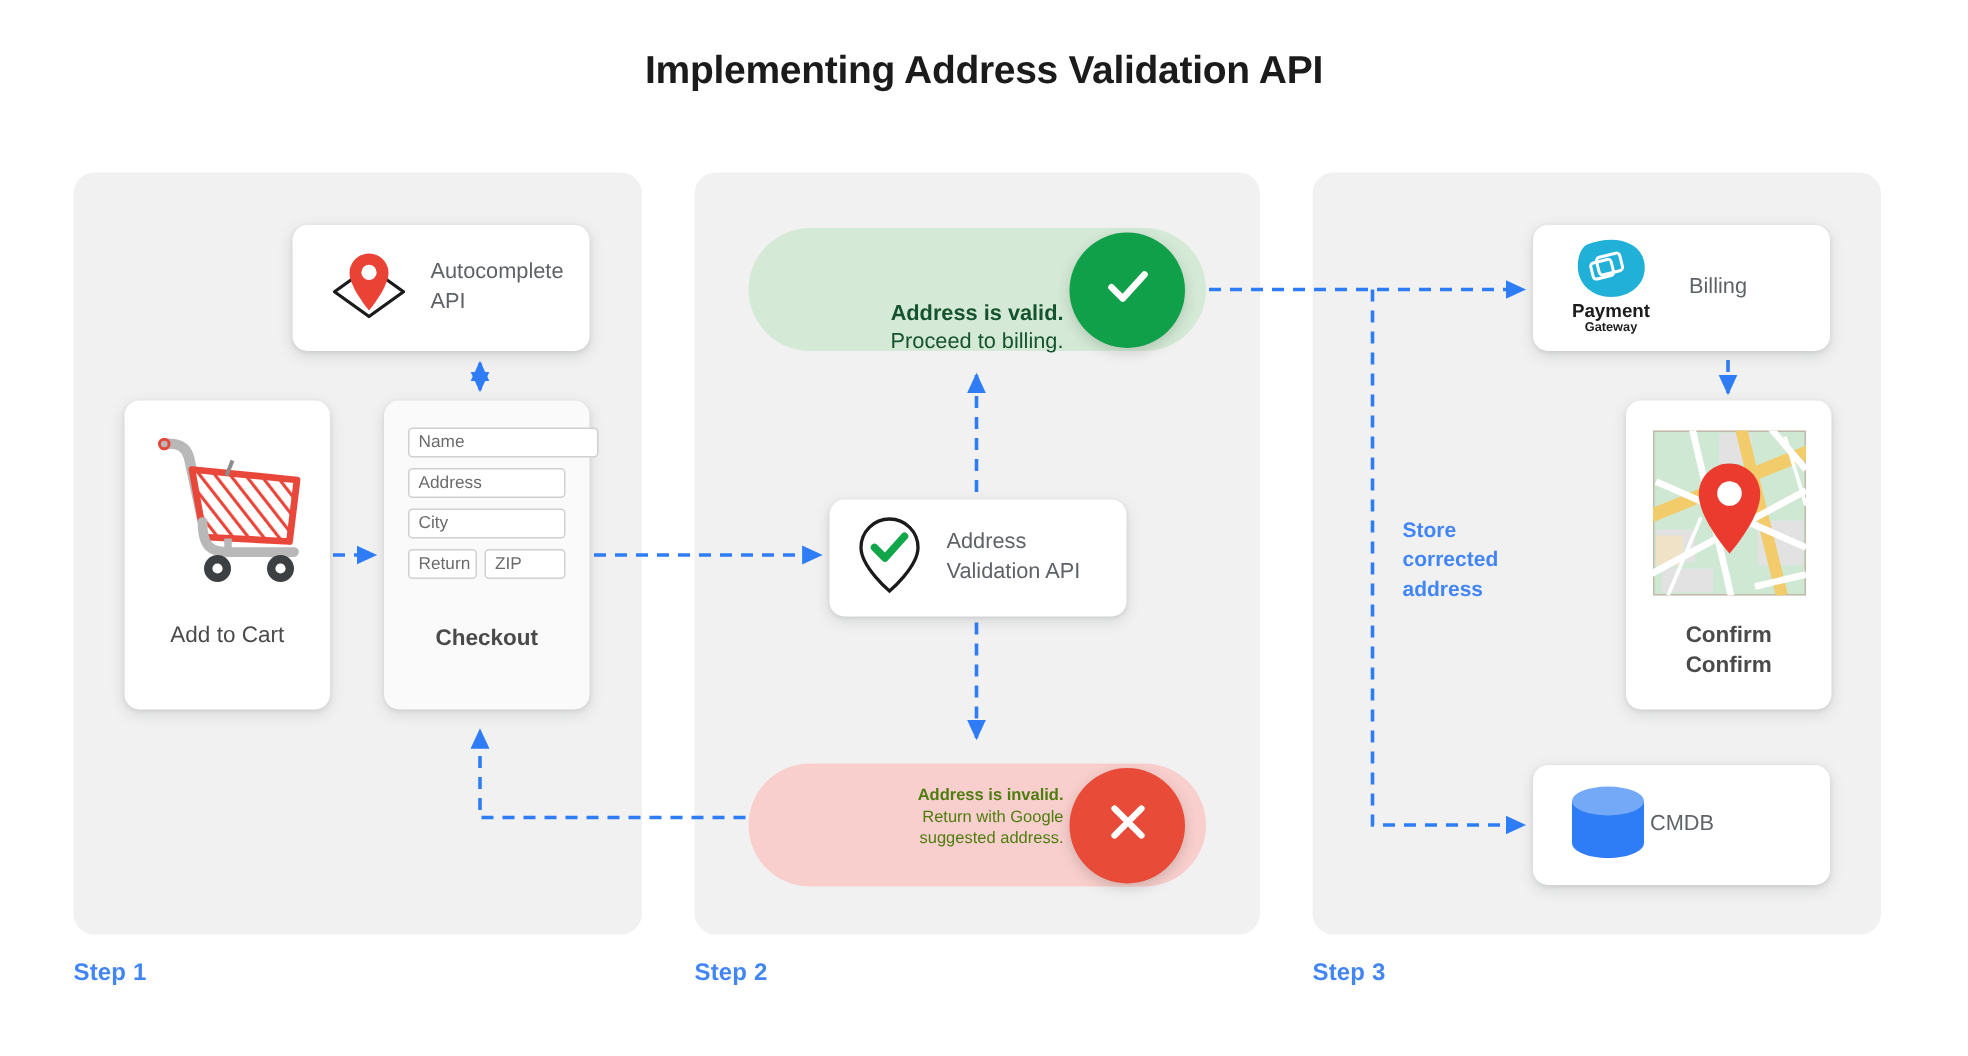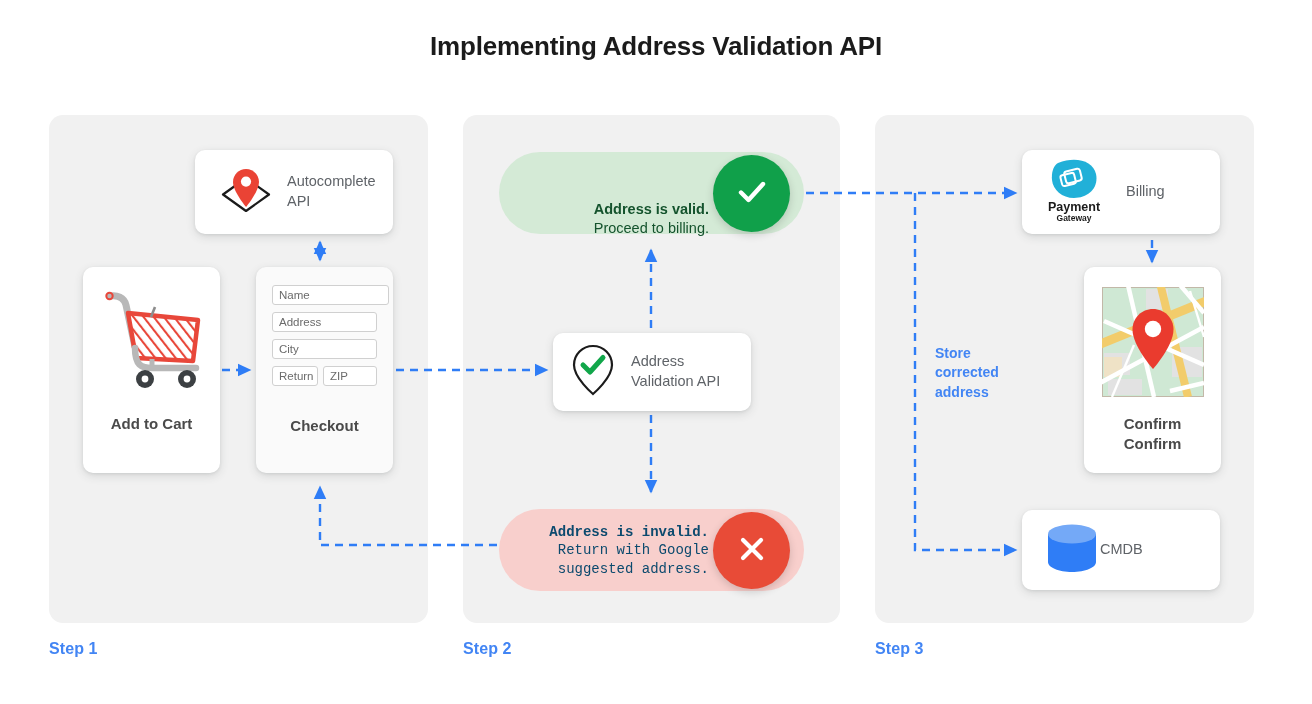--- a/index.html
+++ b/index.html
@@ -45,49 +45,49 @@
   
   #card-autocomplete{left:195px;top:150px;width:198px;height:84px;
     display:flex;align-items:center;padding-left:22px;box-sizing:border-box;}
   #card-autocomplete .card-label{margin-left:12px;}
 
   
   #card-cart{left:83px;top:267px;width:137px;height:206px;}
   #card-cart .icon-wrap{position:absolute;left:0;top:18px;width:137px;text-align:center;}
   #card-cart .big-label{
     position:absolute;left:0;top:148px;width:137px;text-align:center;
-    font-size:15px;font-weight:bold;color:#4a4a4a;
+    font-size:15px;font-weight:normal;color:#4a4a4a;
   }
 
   
   #card-checkout{left:256px;top:267px;width:137px;height:206px;background:#fafafa;}
   .form-field{
     position:absolute;background:#ffffff;border:1px solid #d0d0d0;border-radius:3px;
     font-size:11.5px;color:#6b6b6b;box-sizing:border-box;
     padding:3px 0 0 6px;height:20px;
   }
-  #f-name{left:16px;top:18px;width:117px;}
+  #f-name{left:16px;top:18px;width:127px;}
   #f-address{left:16px;top:45px;width:105px;}
   #f-city{left:16px;top:72px;width:105px;}
   #f-state{left:16px;top:99px;width:46px;}
   #f-zip{left:67px;top:99px;width:54px;}
   #card-checkout .big-label{
     position:absolute;left:0;top:150px;width:137px;text-align:center;
     font-size:15px;font-weight:bold;color:#4a4a4a;
   }
 
   
   .pill{
     position:absolute;border-radius:48px;
   }
   #pill-valid{left:499px;top:152px;width:305px;height:82px;background:#d4ead6;}
   #pill-invalid{left:499px;top:509px;width:305px;height:82px;background:#f8cfcc;}
   .pill-text{position:absolute;text-align:right;line-height:1.32;}
   #pill-valid .pill-text{left:20px;top:16px;width:190px;font-size:14.5px;color:#14532d;margin-top:32px;}
-  #pill-invalid .pill-text{left:10px;top:14px;width:200px;font-size:14px;color:#0c4a6e;font-family:Liberation Mono, monospace;}
+  #pill-invalid .pill-text{left:10px;top:14px;width:200px;font-size:11px;color:#4d7c0f;}
   .pill-text .l1{font-weight:bold;display:block;}
   .pill-text .l2{display:block;}
   .pill-text .l3{display:block;}
   .pill-badge{
     position:absolute;border-radius:50%;display:flex;align-items:center;justify-content:center;
     box-shadow:0 3px 9px rgba(0,0,0,.16);
   }
   #badge-valid{left:713px;top:155px;width:77px;height:77px;background:#10a04a;}
   #badge-invalid{left:713px;top:512px;width:77px;height:77px;background:#e84b37;}
 

